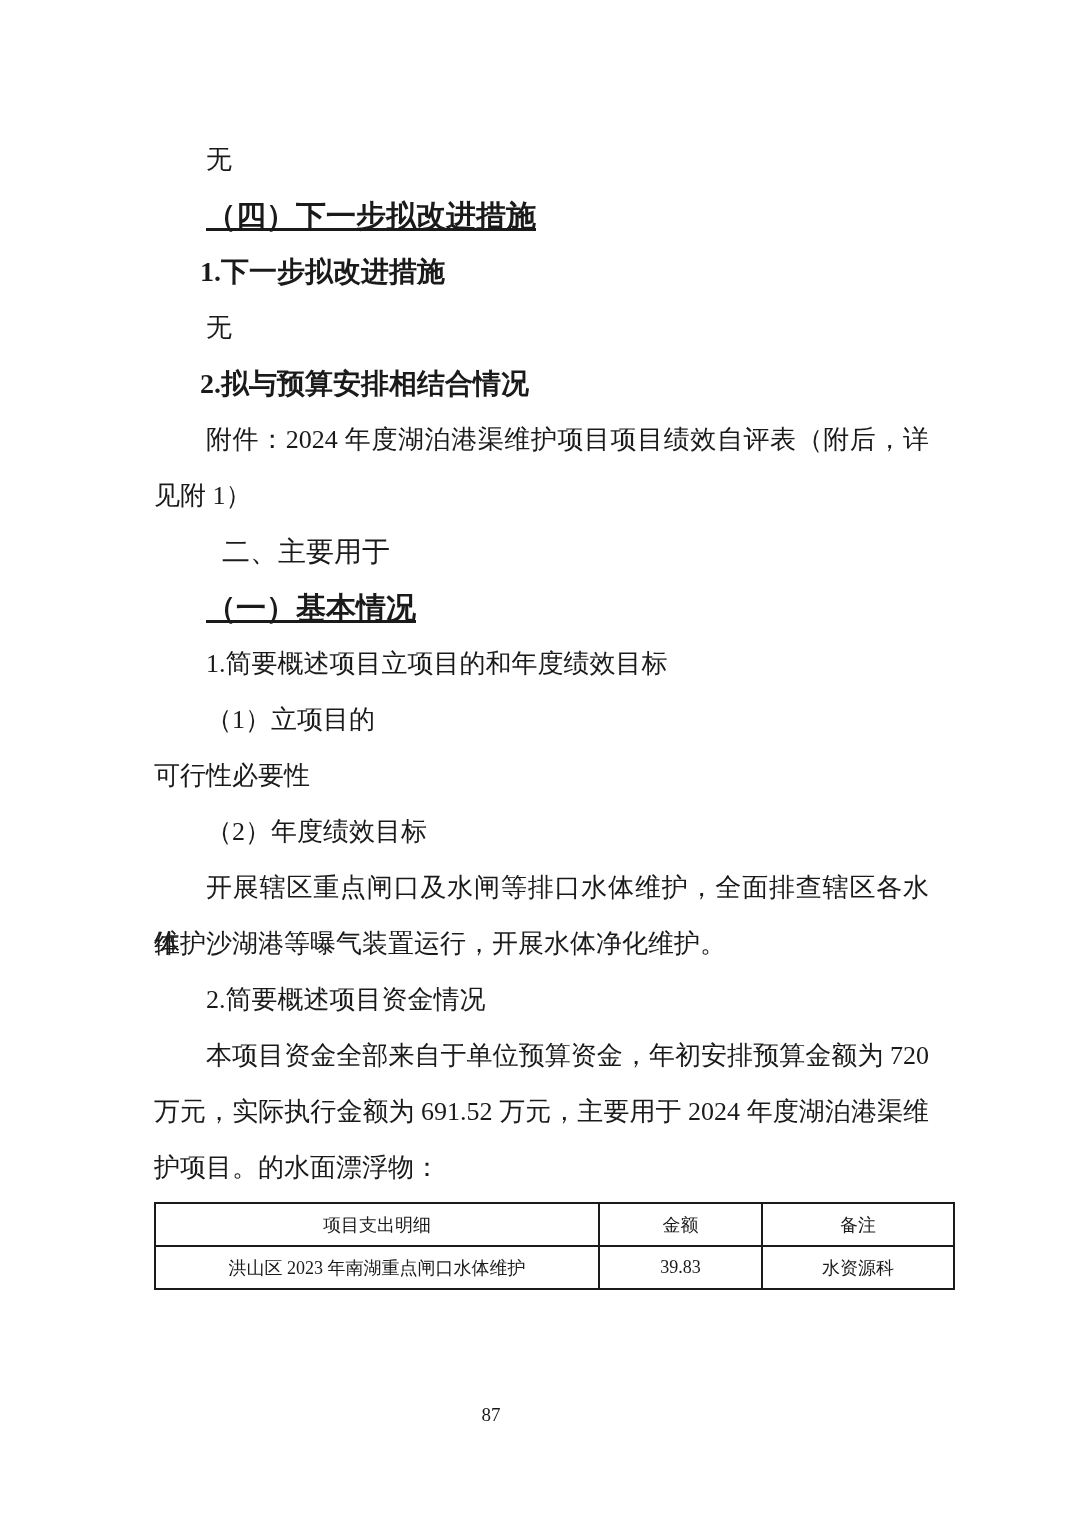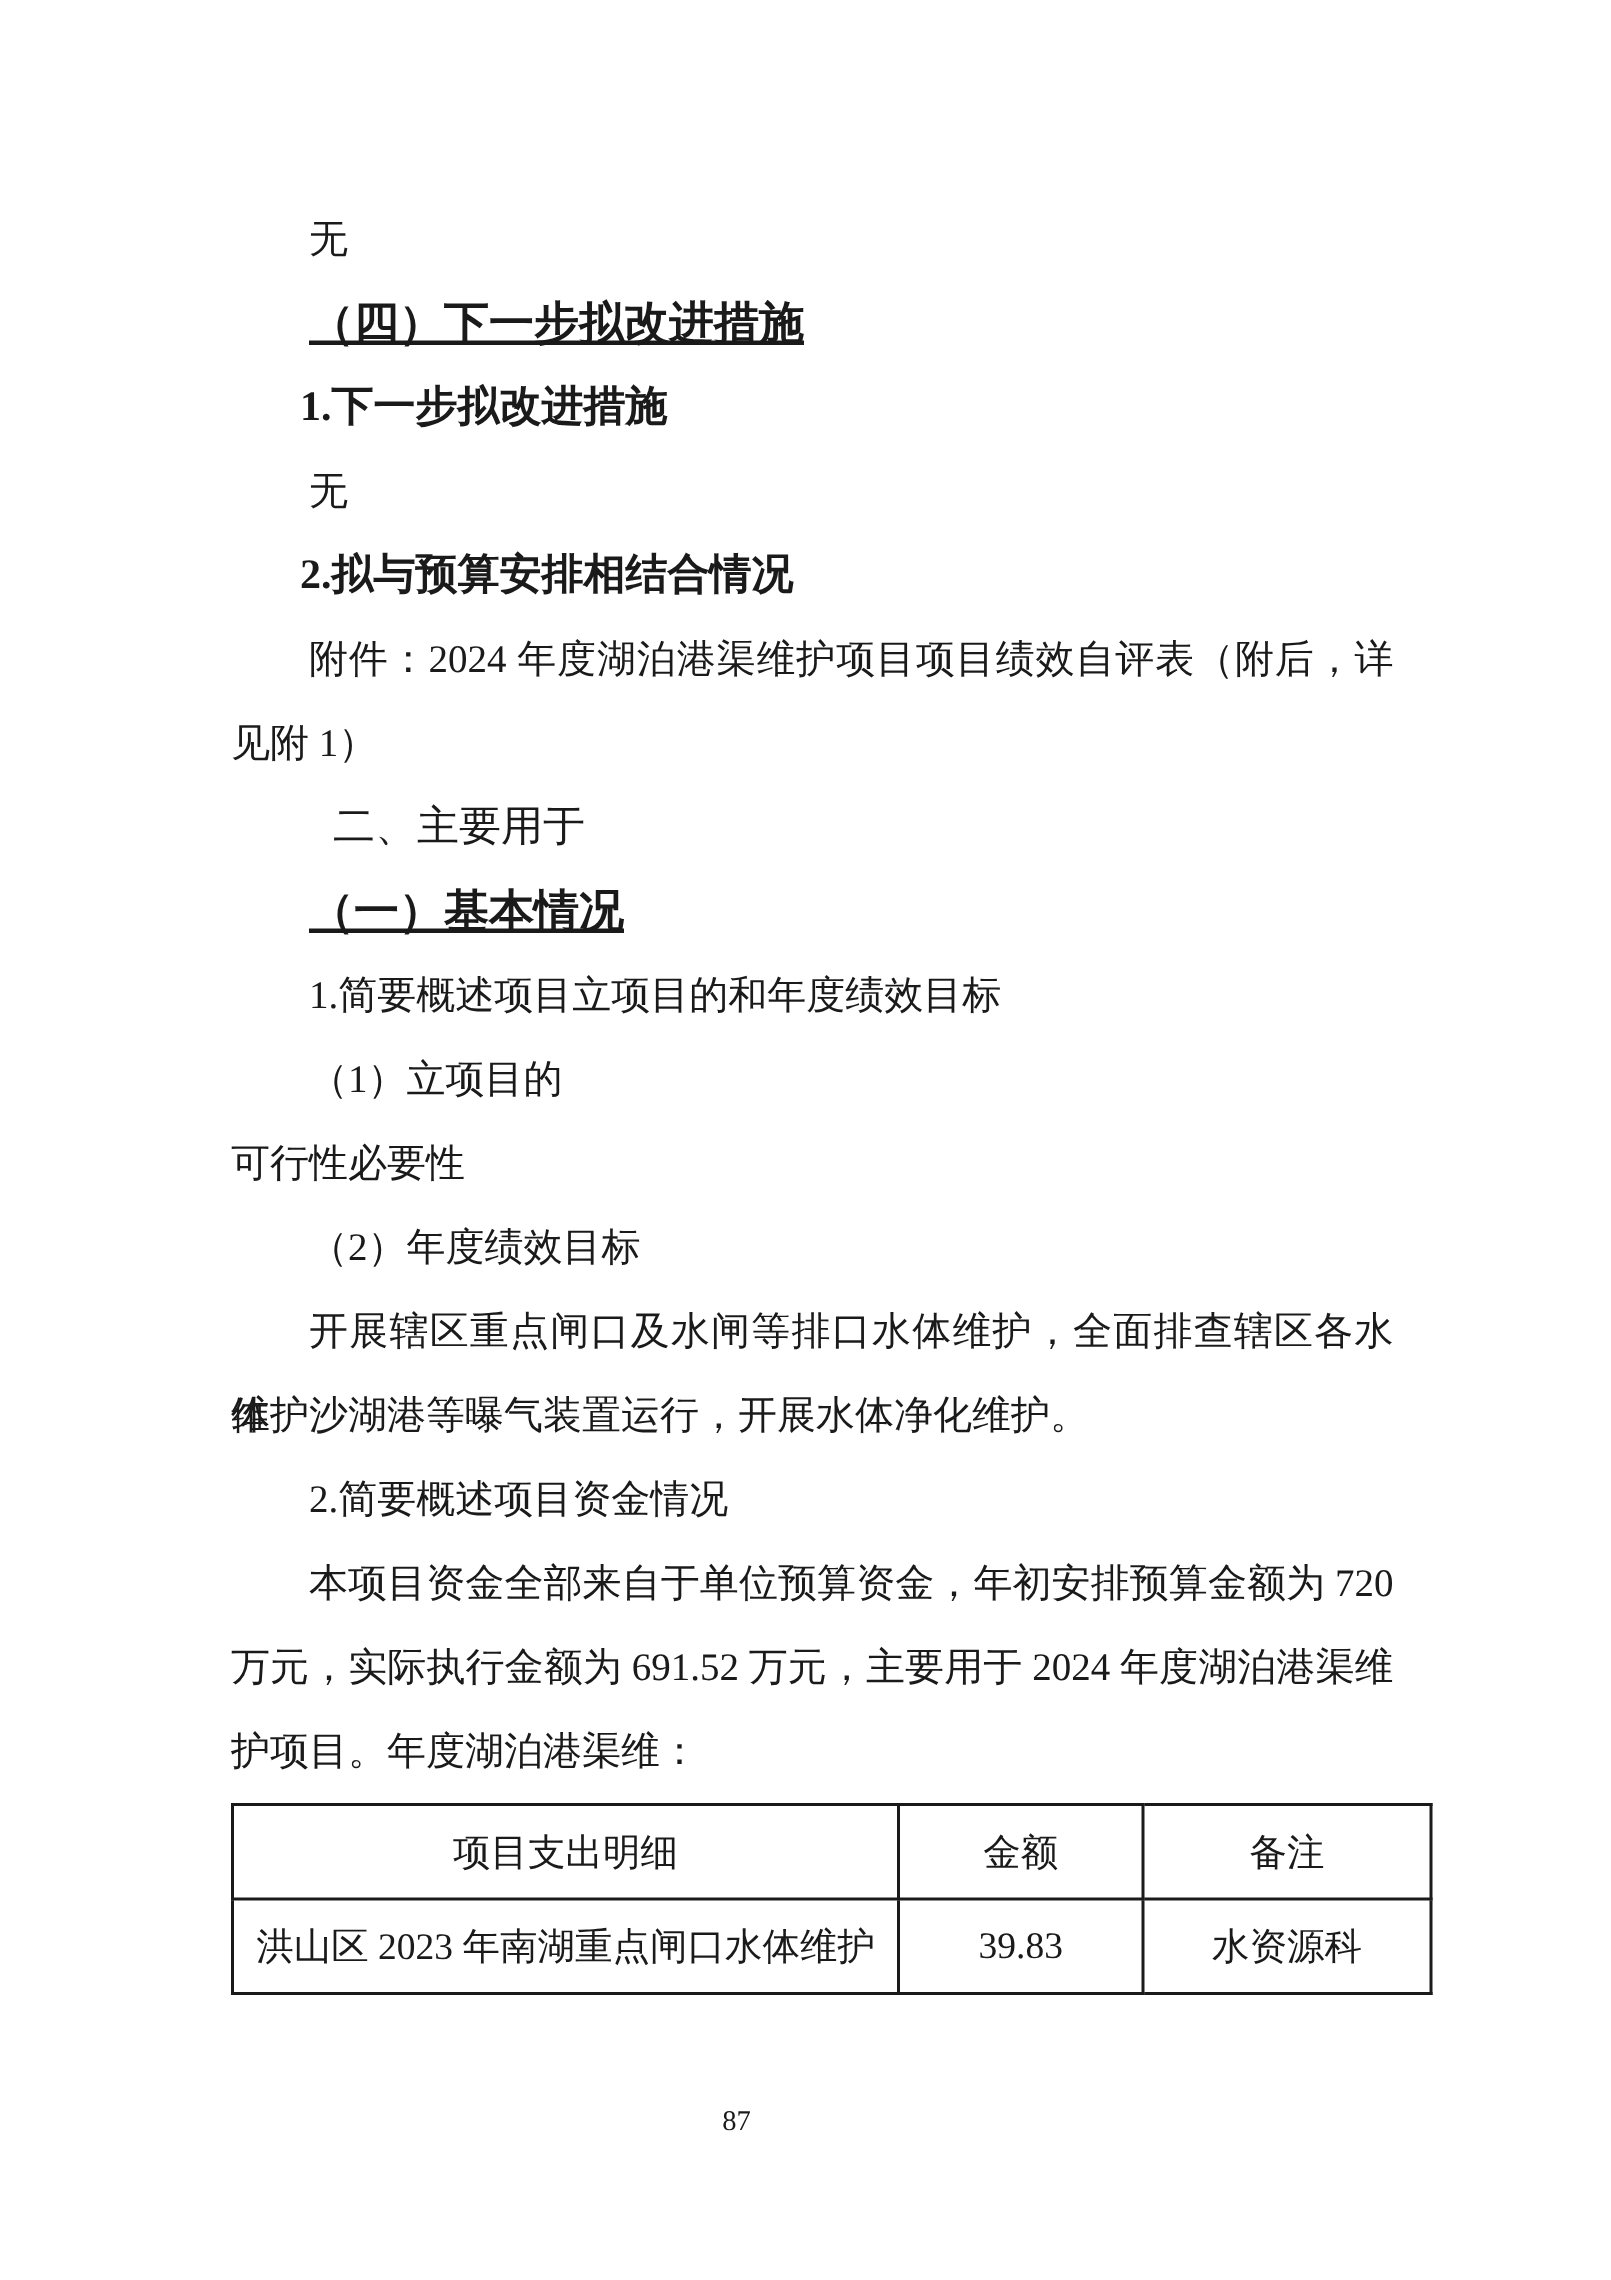--- a/index.html
+++ b/index.html
@@ -57,24 +57,24 @@
   table.expense {
     margin-top: 6px;
     width: 799px;
     border-collapse: collapse;
     table-layout: fixed;
   }
   table.expense th,
   table.expense td {
     border: 2px solid #1a1a1a;
     height: 41px;
-    padding: 10px;
+    padding: 0;
     text-align: center;
     vertical-align: middle;
-    font-size: 25px;
+    font-size: 18px;
     font-weight: normal;
     font-family: "Liberation Serif", "DejaVu Serif", serif;
     color: #1a1a1a;
     white-space: nowrap;
     overflow: hidden;
   }
   col.c1 { width: 444px; }
   col.c2 { width: 163px; }
   col.c3 { width: 192px; }
   .footer {
@@ -105,21 +105,21 @@
         <div class="doc-line t-h1 ind">（一）基本情况</div>
         <div class="doc-line t-body ind">1.简要概述项目立项目的和年度绩效目标</div>
         <div class="doc-line t-body ind">（1）立项目的</div>
         <div class="doc-line t-body">可行性必要性</div>
         <div class="doc-line t-body ind">（2）年度绩效目标</div>
         <div class="doc-line t-body ind just">开展辖区重点闸口及水闸等排口水体维护，全面排查辖区各水体</div>
         <div class="doc-line t-body">维护沙湖港等曝气装置运行，开展水体净化维护。</div>
         <div class="doc-line t-body ind">2.简要概述项目资金情况</div>
         <div class="doc-line t-body ind just">本项目资金全部来自于单位预算资金，年初安排预算金额为 720</div>
         <div class="doc-line t-body just">万元，实际执行金额为 691.52 万元，主要用于 2024 年度湖泊港渠维</div>
-        <div class="doc-line t-body">护项目。年度湖泊港渠维：</div>
+        <div class="doc-line t-body">护项目。的水面漂浮物：</div>
       </div>
     <table class="expense">
       <colgroup>
         <col class="c1">
           <col class="c2">
           <col class="c3">
       </colgroup>
       <thead>
         <tr>
             <th>项目支出明细</th>

